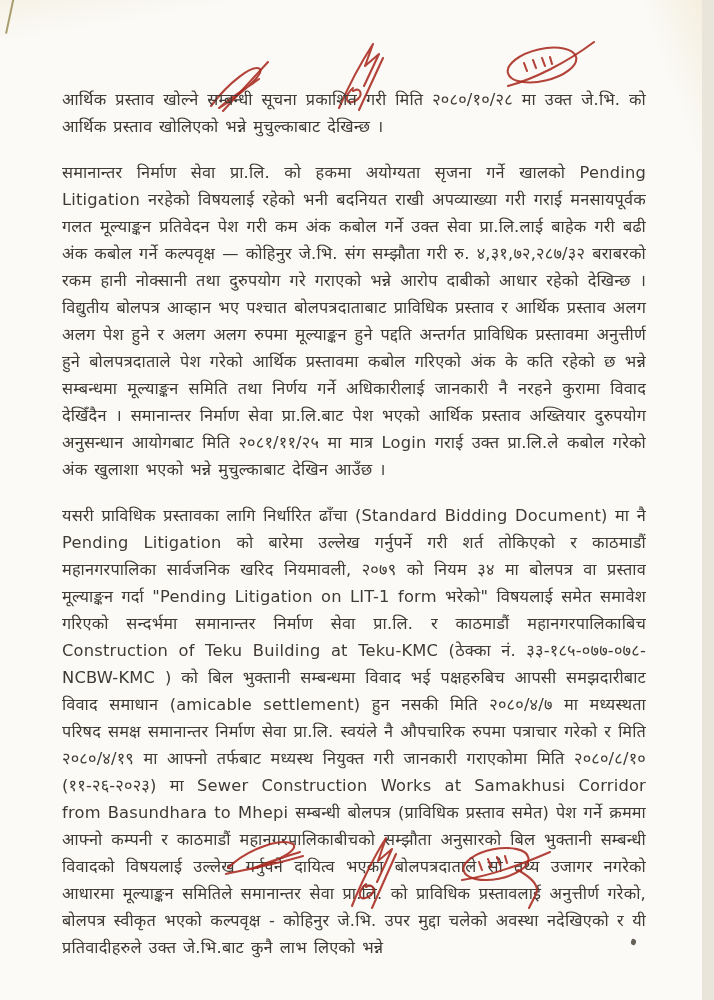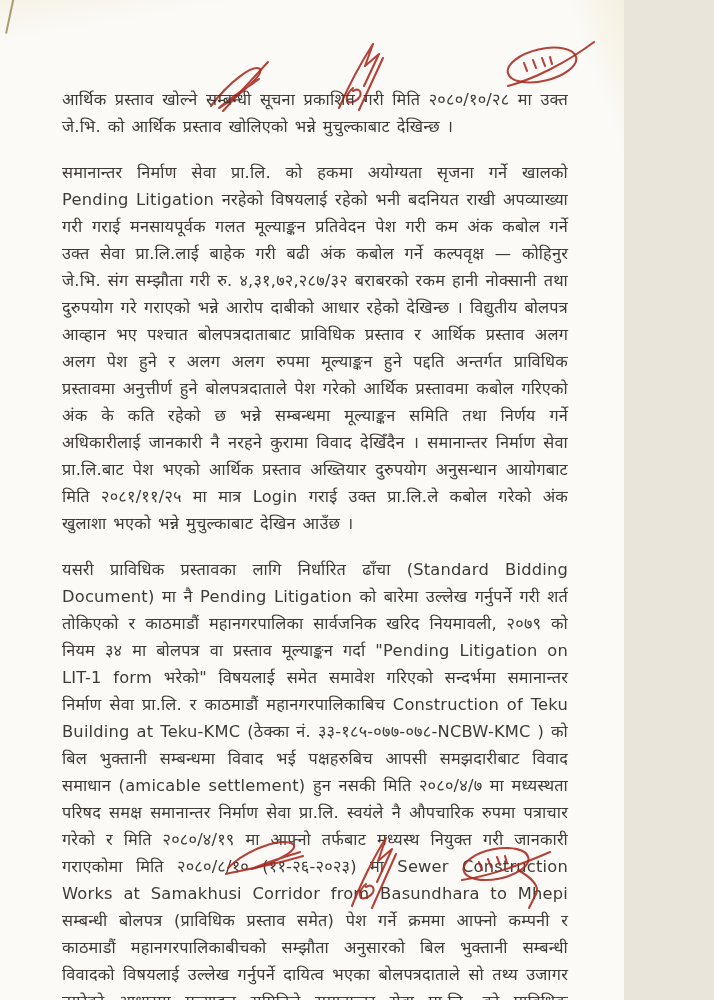--- a/index.html
+++ b/index.html
@@ -4,21 +4,21 @@
 <style>
   html,body{margin:0;padding:0;}
   body{
     width:714px;height:1000px;
     background:#e9e5da;
     font-family:"DejaVu Sans","Liberation Sans",sans-serif;
     overflow:hidden;
   }
   .page{
     position:relative;
-    width:624px;height:1000px;
+    width:702px;height:1000px;
     background:
       linear-gradient(250deg, #f4efdf 0%, rgba(251,250,247,0) 6%),
       linear-gradient(170deg, #f6f2e6 0%, rgba(251,250,247,0) 4%),
       #fbfaf7;
     box-sizing:border-box;
     overflow:hidden;
   }
   .content{
     position:absolute;
     left:62px; right:56px; top:86px;

